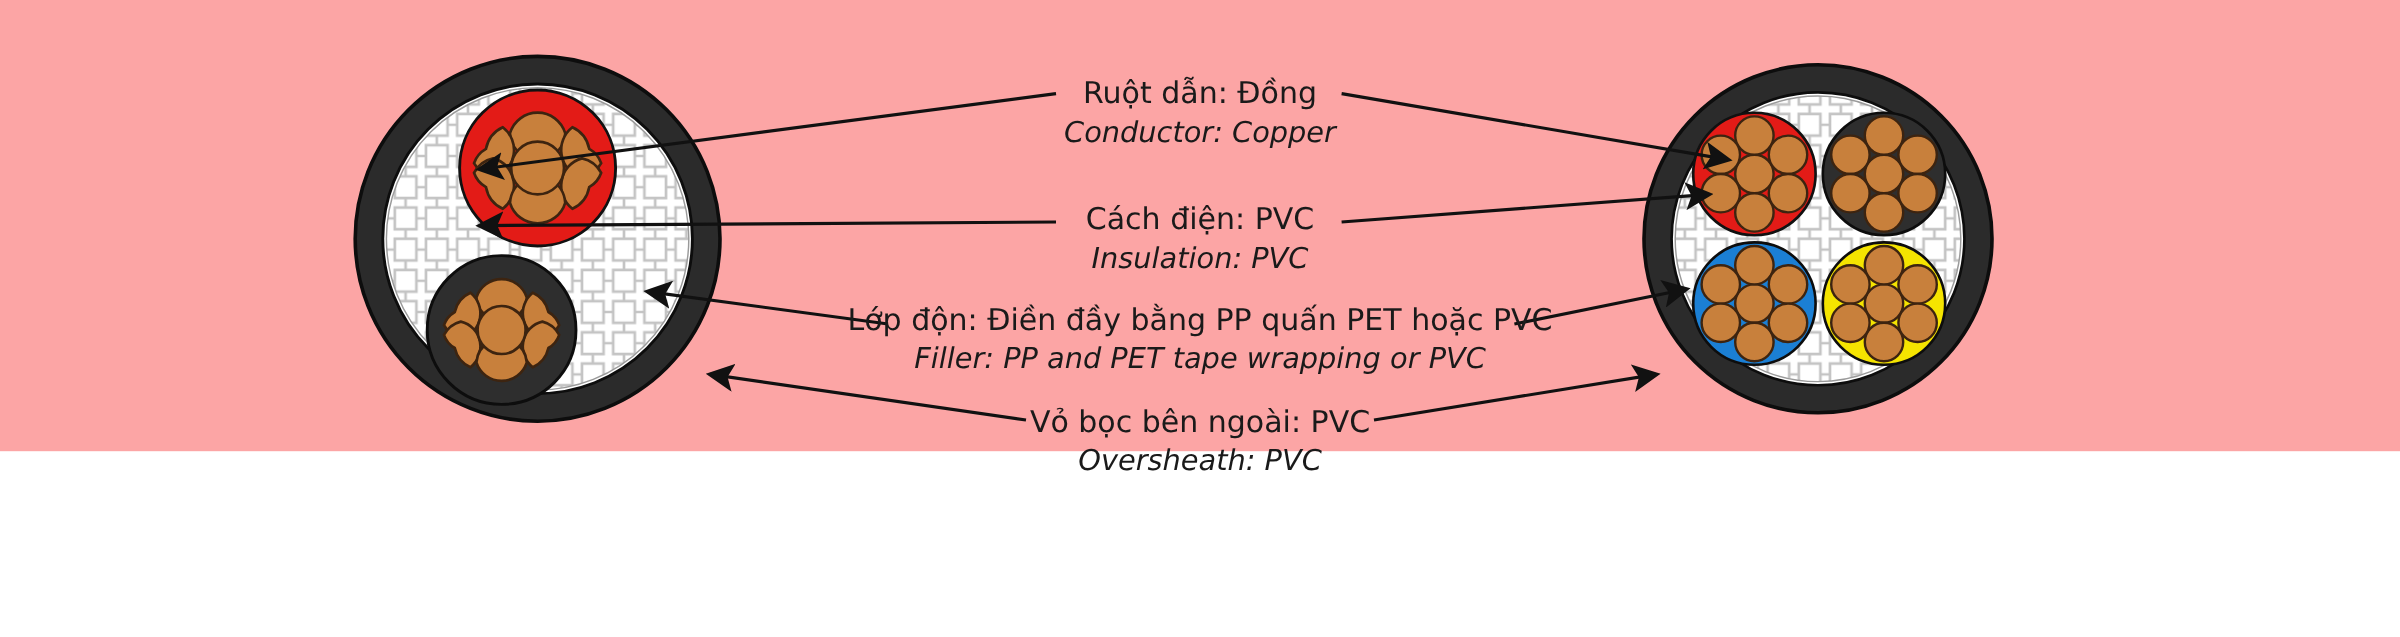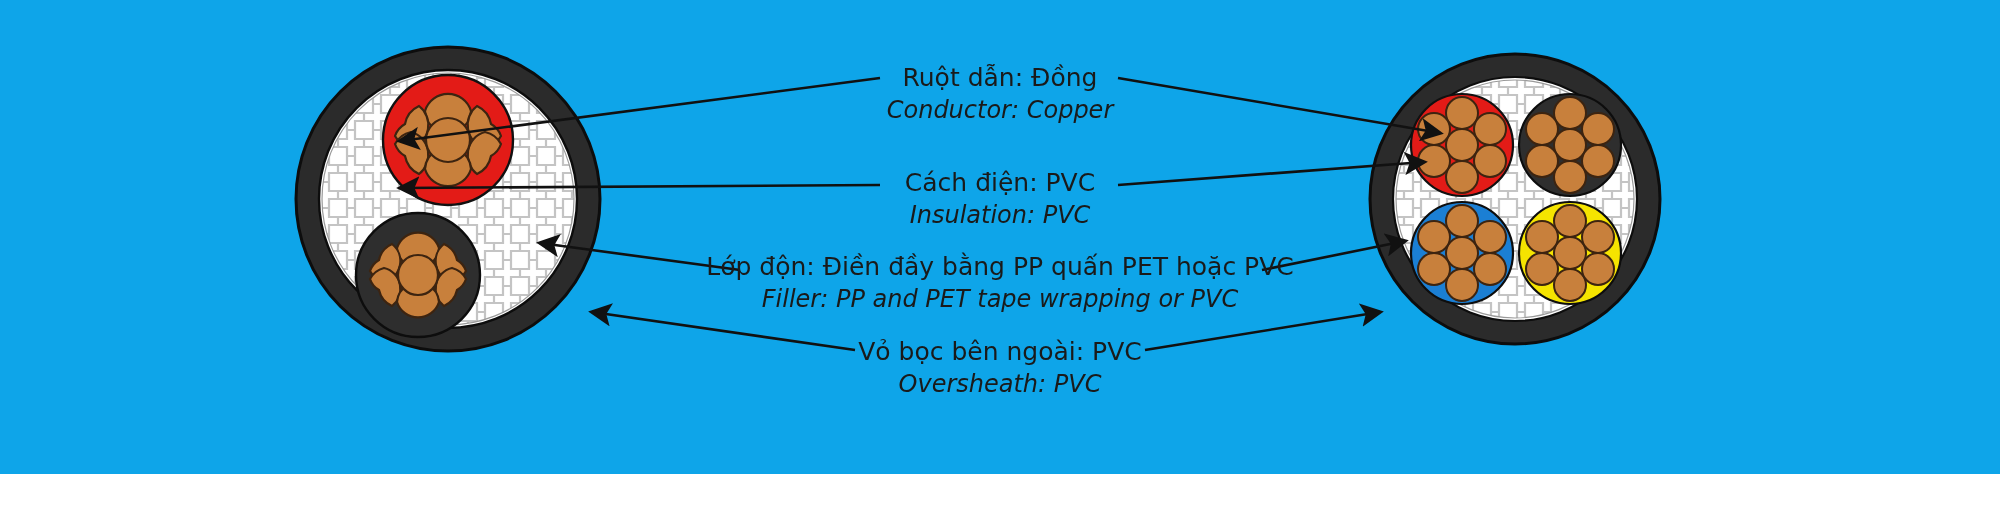--- a/index.html
+++ b/index.html
@@ -10,22 +10,22 @@
   body {
     width: 2000px;
     height: 531px;
     font-family: "DejaVu Sans", "Liberation Sans", sans-serif;
     overflow: hidden;
     position: relative;
   }
   #stage {
     position: relative;
     width: 2000px;
-    height: 474px;
-    background: #0ea5e9;
+    height: 376px;
+    background: #fca5a5;
   }
   #diagram {
     position: absolute;
     left: 0;
     top: 0;
     width: 2000px;
     height: 531px;
   }
   .lbl-vn {
     font-family: "DejaVu Sans", "Liberation Sans", sans-serif;

